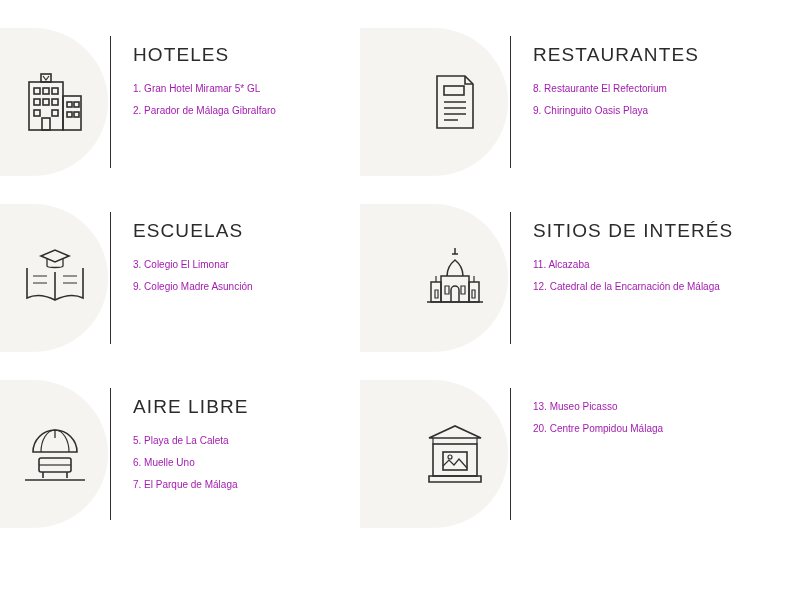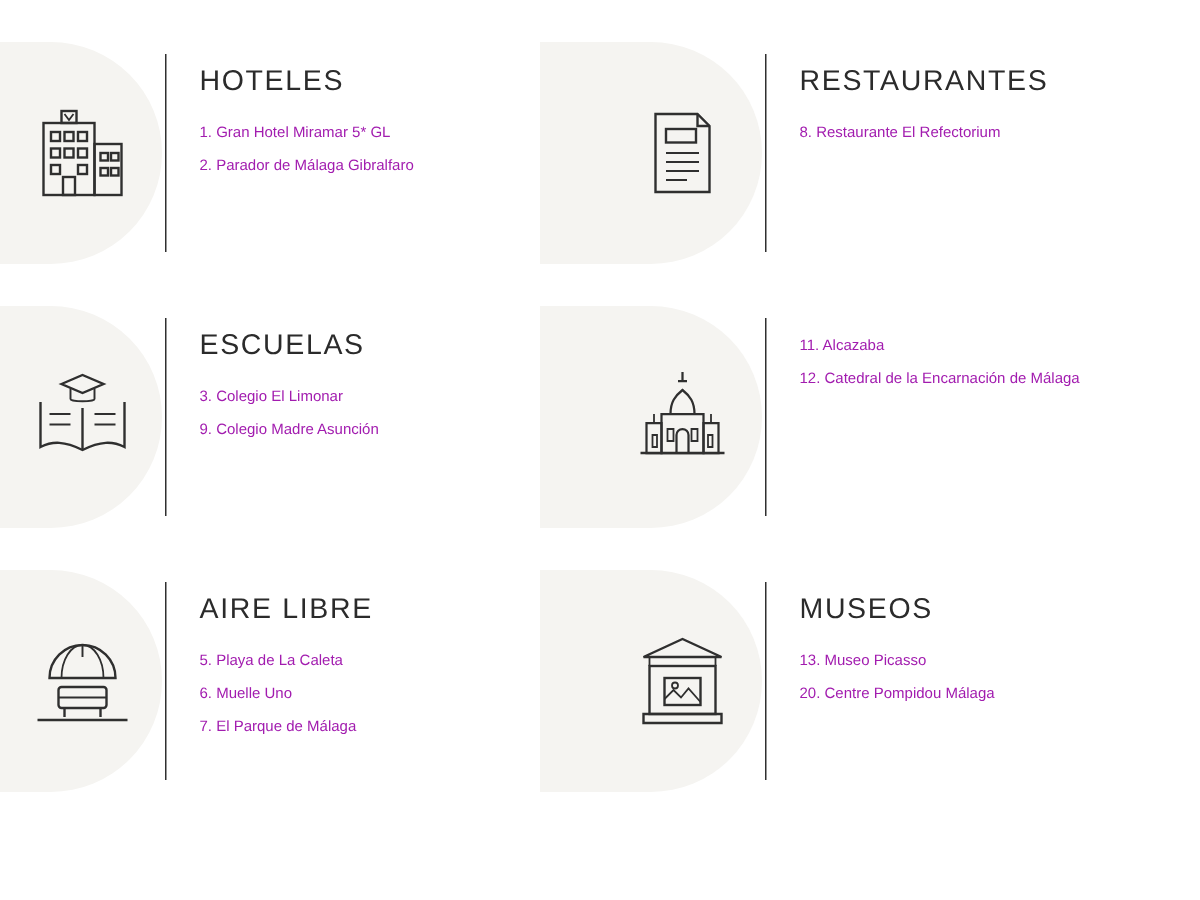--- a/index.html
+++ b/index.html
@@ -188,20 +188,21 @@
         <path d="M46 10v8h8"></path>
         <rect x="25" y="20" width="20" height="9"></rect>
         <path d="M25 36h22M25 42h22M25 48h22M25 54h14" stroke-width="1.3"></path>
       </svg>
     </div>
     <div class="divider"></div>
     <div class="text-col">
       <h2 class="cat-title">RESTAURANTES</h2>
       <ul class="items">
         <li>8. Restaurante El Refectorium</li>
+        <li>9. Chiringuito Oasis Playa</li>
       </ul>
     </div>
   </div>
 
   <div class="cat">
     <div class="icon-pad">
       <div class="blob"></div>
       <svg class="glyph" viewBox="0 0 72 72" fill="none" stroke="#2f2f2f" stroke-width="1.6">
         <path d="M8 26v30c8-4 16-4 28 2 12-6 20-6 28-2V26"></path>
         <path d="M36 58V30"></path>
@@ -230,20 +231,21 @@
         <path d="M12 40h10v20H12zM50 40h10v20H50z"></path>
         <path d="M17 34v6M55 34v6" stroke-width="1.2"></path>
         <path d="M32 60V48a4 4 0 018 0v12"></path>
         <path d="M26 44h4v8h-4zM42 44h4v8h-4z" stroke-width="1.2"></path>
         <path d="M16 48h3v8h-3zM53 48h3v8h-3z" stroke-width="1.2"></path>
         <path d="M8 60h56" stroke-width="1.6"></path>
       </svg>
     </div>
     <div class="divider"></div>
     <div class="text-col">
+      <h2 class="cat-title">SITIOS DE INTERÉS</h2>
       <ul class="items">
         <li>11. Alcazaba</li>
         <li>12. Catedral de la Encarnación de Málaga</li>
       </ul>
     </div>
   </div>
 
   <div class="cat">
     <div class="icon-pad">
       <div class="blob"></div>
@@ -276,21 +278,20 @@
         <path d="M14 20v6M58 20v6" stroke-width="1.2"></path>
         <rect x="14" y="26" width="44" height="32"></rect>
         <path d="M10 58h52v6H10z"></path>
         <rect x="24" y="34" width="24" height="18"></rect>
         <path d="M24 48l6-6 5 5 5-6 8 9" stroke-width="1.2"></path>
         <circle cx="31" cy="39" r="2" stroke-width="1.2"></circle>
       </svg>
     </div>
     <div class="divider"></div>
     <div class="text-col">
-      <h2 class="cat-title">MUSEOS</h2>
       <ul class="items">
         <li>13. Museo Picasso</li>
         <li>20. Centre Pompidou Málaga</li>
       </ul>
     </div>
   </div>
 
 </div>
 
 </body></html>

